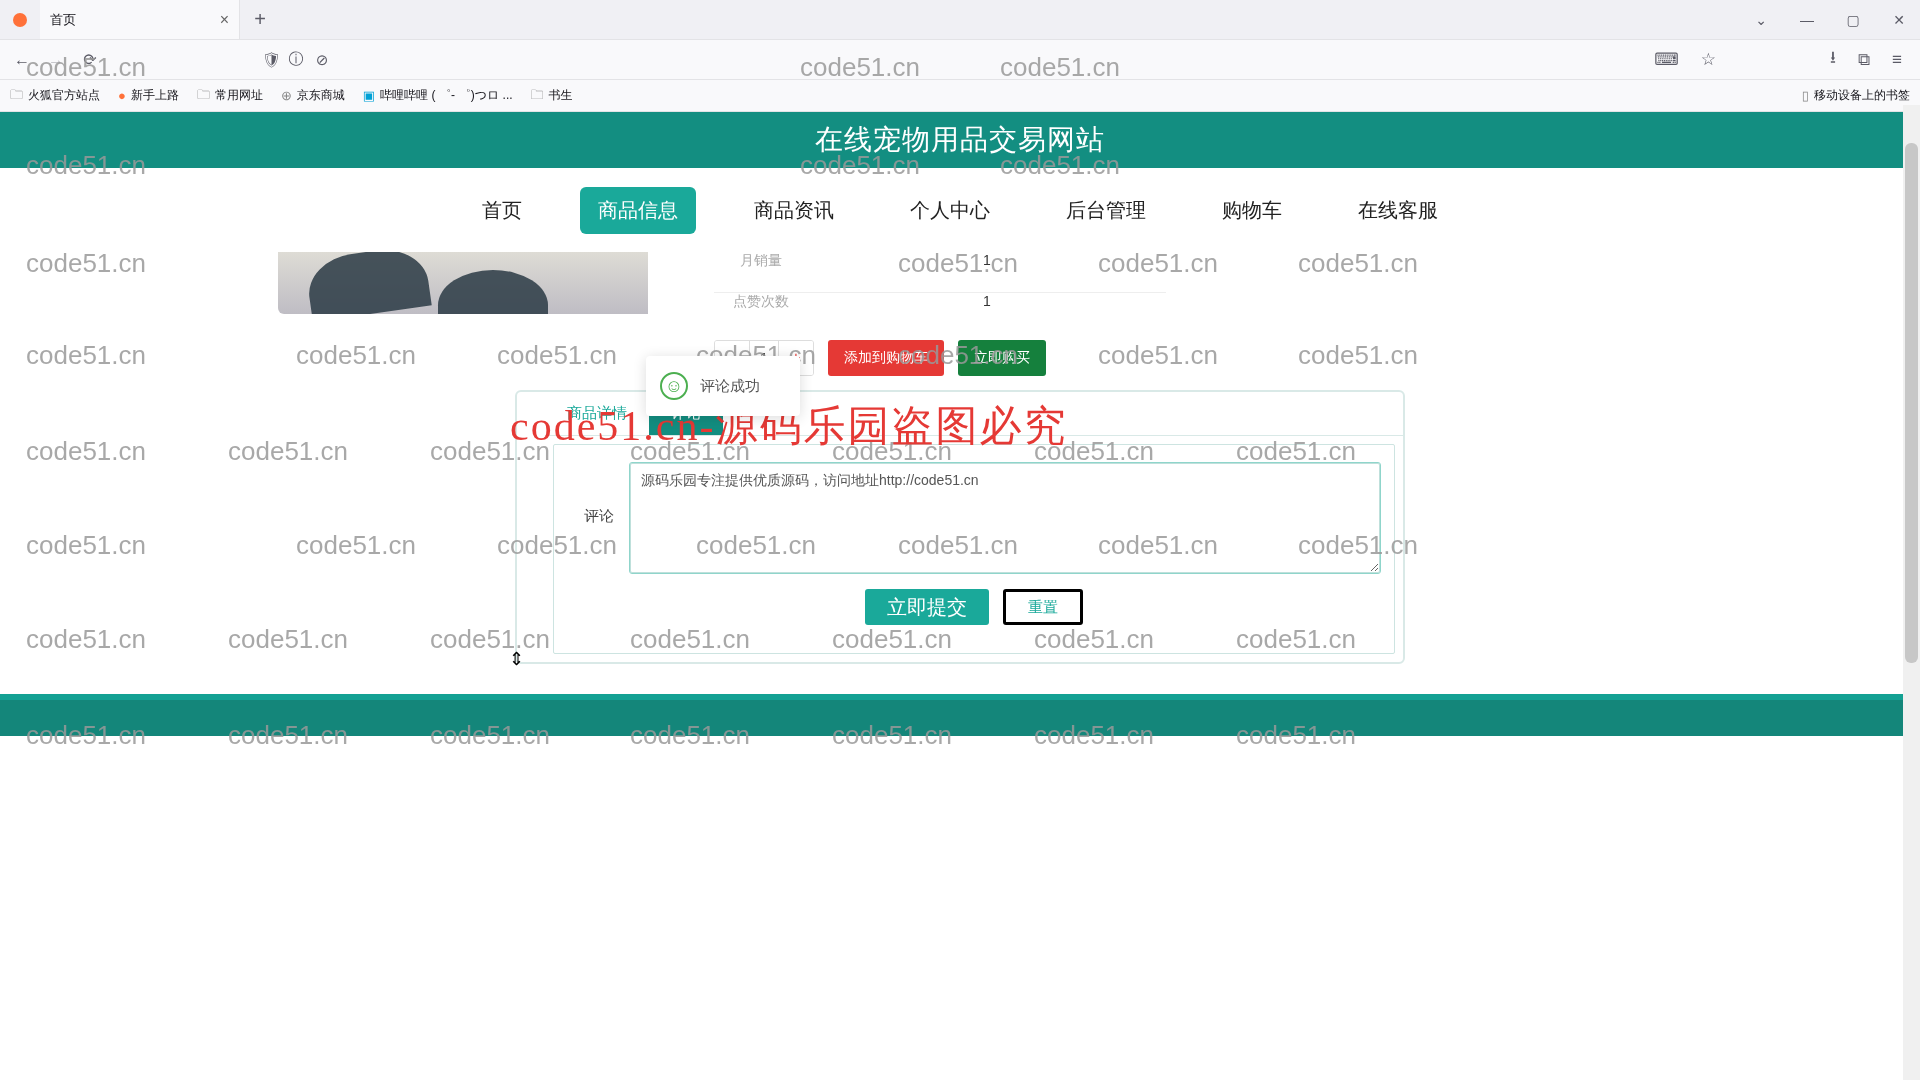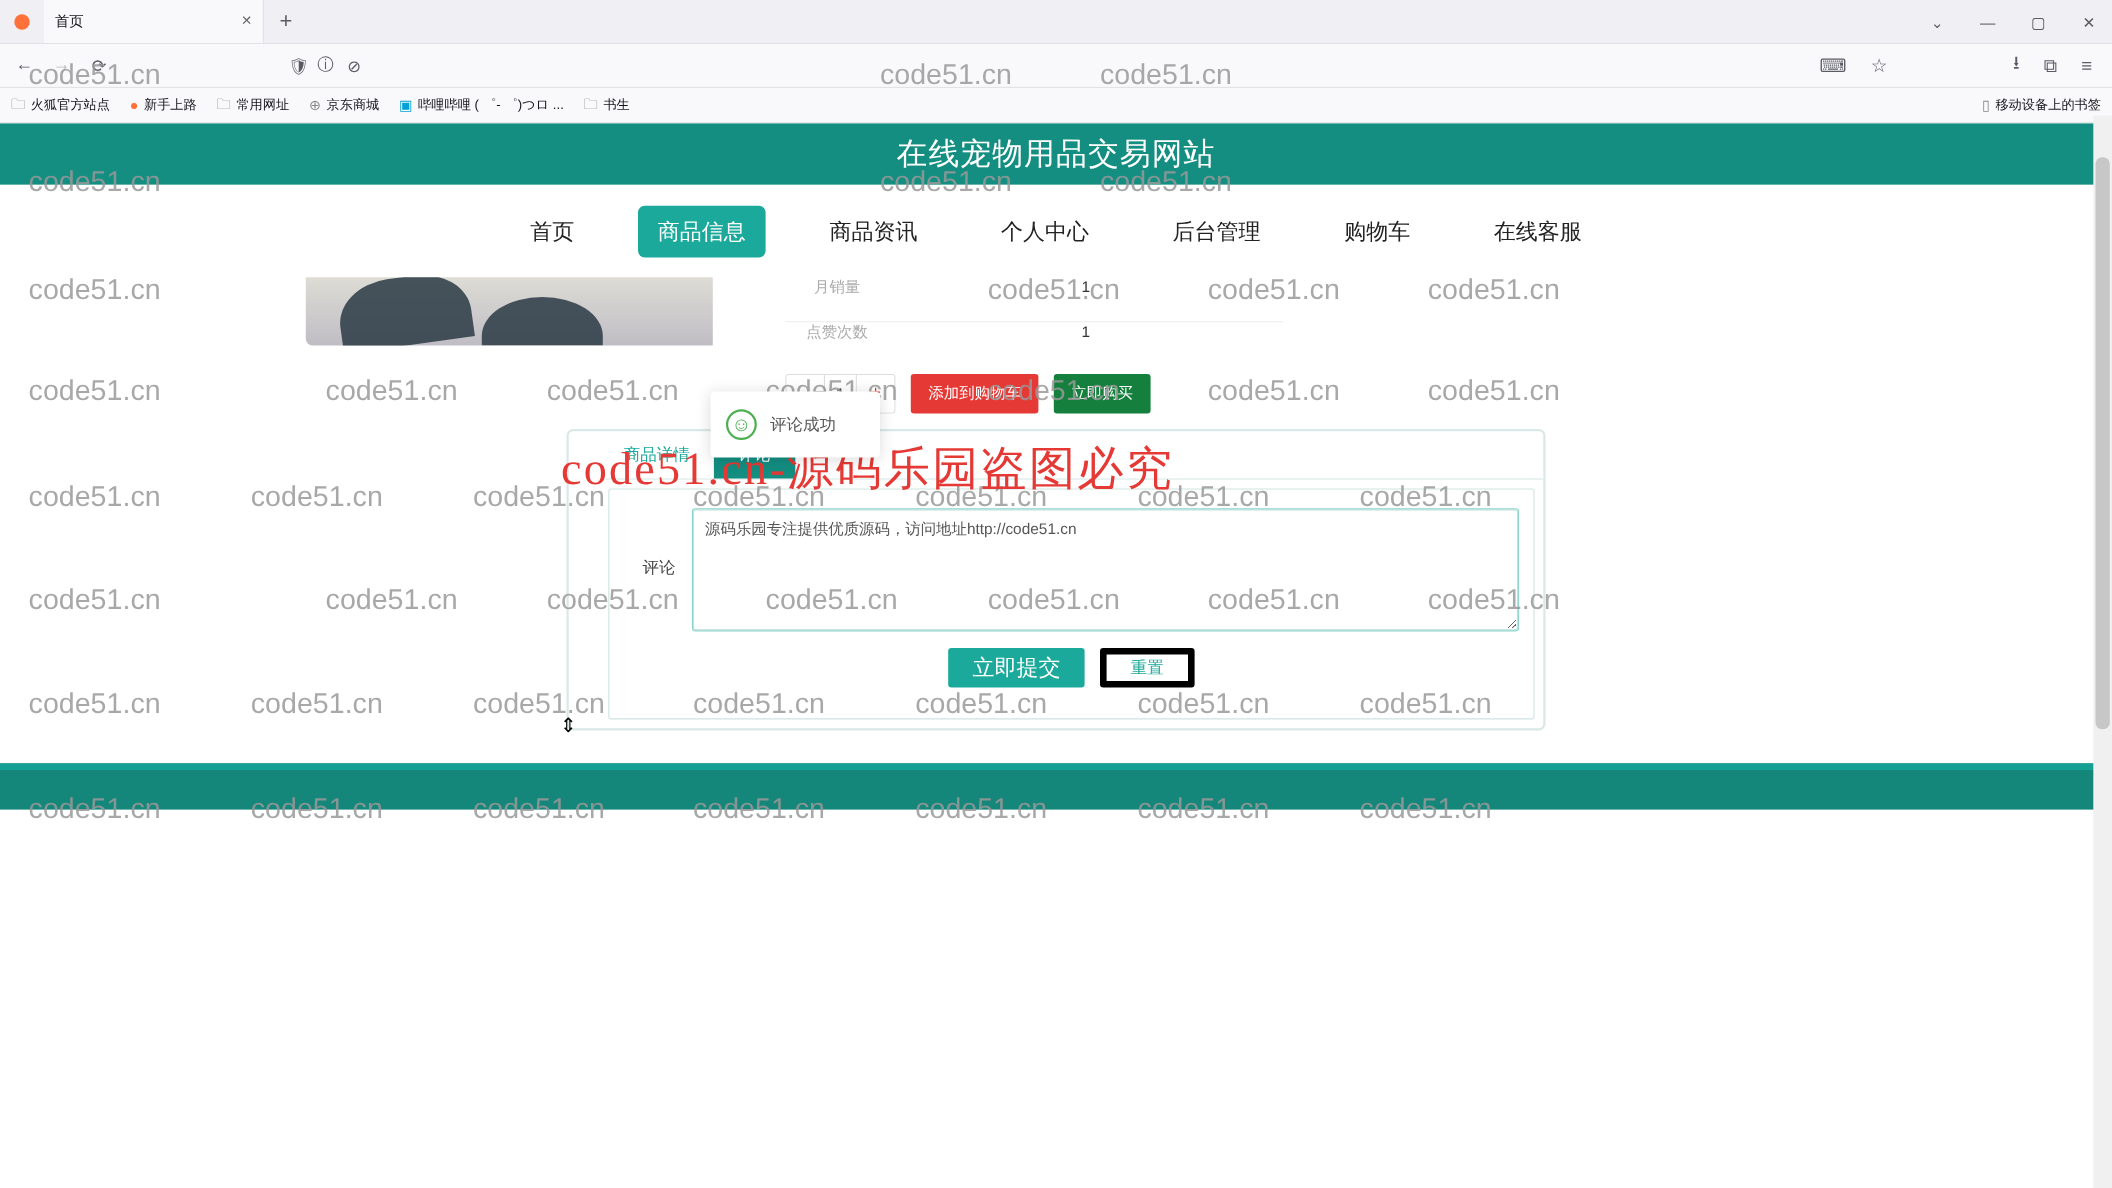--- a/index.html
+++ b/index.html
@@ -63,21 +63,21 @@
 
 .detail-card { margin:10px auto 0; width:890px; border:2px solid #d9e9e7; border-radius:6px; position:relative;padding-left:28px; }
 .tabs { display:flex; border-bottom:1px solid #d9e9e7; }
 .tabs .tabb { padding:12px 22px; font-size:15px; color:#1aa99a; cursor:pointer; }
 .tabs .tabb.active { background:#138e81; color:#fff; }
 .tab-body { padding:18px 14px 28px; background:#fff; border:1px solid #cde4e1; margin:8px; border-radius:2px; }
 .form-row { display:flex; align-items:flex-start; gap:16px; }
 .form-row label { width:46px; padding-top:44px; color:#444; font-size:15px; text-align:right; }
 .form-row textarea { flex:1; height:110px; border:1px solid #bfe0db; border-radius:2px; padding:8px 10px; font-size:14px; color:#555; resize:both; font-family:inherit; outline:1px solid #8fd5cb; }
 .btn-row { display:flex; justify-content:center; gap:14px; margin-top:16px; }
-.btn-outline-teal { height:36px; padding:0 22px; background:#fff; border:6px solid #000000; color:#1aa99a; border-radius:3px; font-size:15px; cursor:pointer; }
+.btn-outline-teal { height:36px; padding:0 22px; background:#fff; border:3px solid #000000; color:#1aa99a; border-radius:3px; font-size:15px; cursor:pointer; }
 .btn-fill-teal { height:36px; padding:0 22px; background:#1aa99a; border:none; color:#fff; border-radius:3px; font-size:20px; cursor:pointer; }
 
 .pager { display:flex; justify-content:center; gap:0; margin:34px 0 26px; }
 .pager button { height:32px; padding:0 18px; background:#fff; border:1px solid #ddd; color:#777; font-size:14px; cursor:pointer; }
 .pager button + button { border-left:none; }
 
 .footer { height:42px; background:#14867a; border-top:6px solid #14a193; }
 
 
 .toast { position:absolute; left:646px; top:244px; width:154px; height:60px; background:#fff; border-radius:4px; box-shadow:0 2px 14px rgba(0,0,0,.14); display:flex; align-items:center; gap:12px; padding:0 14px; z-index:50; }

